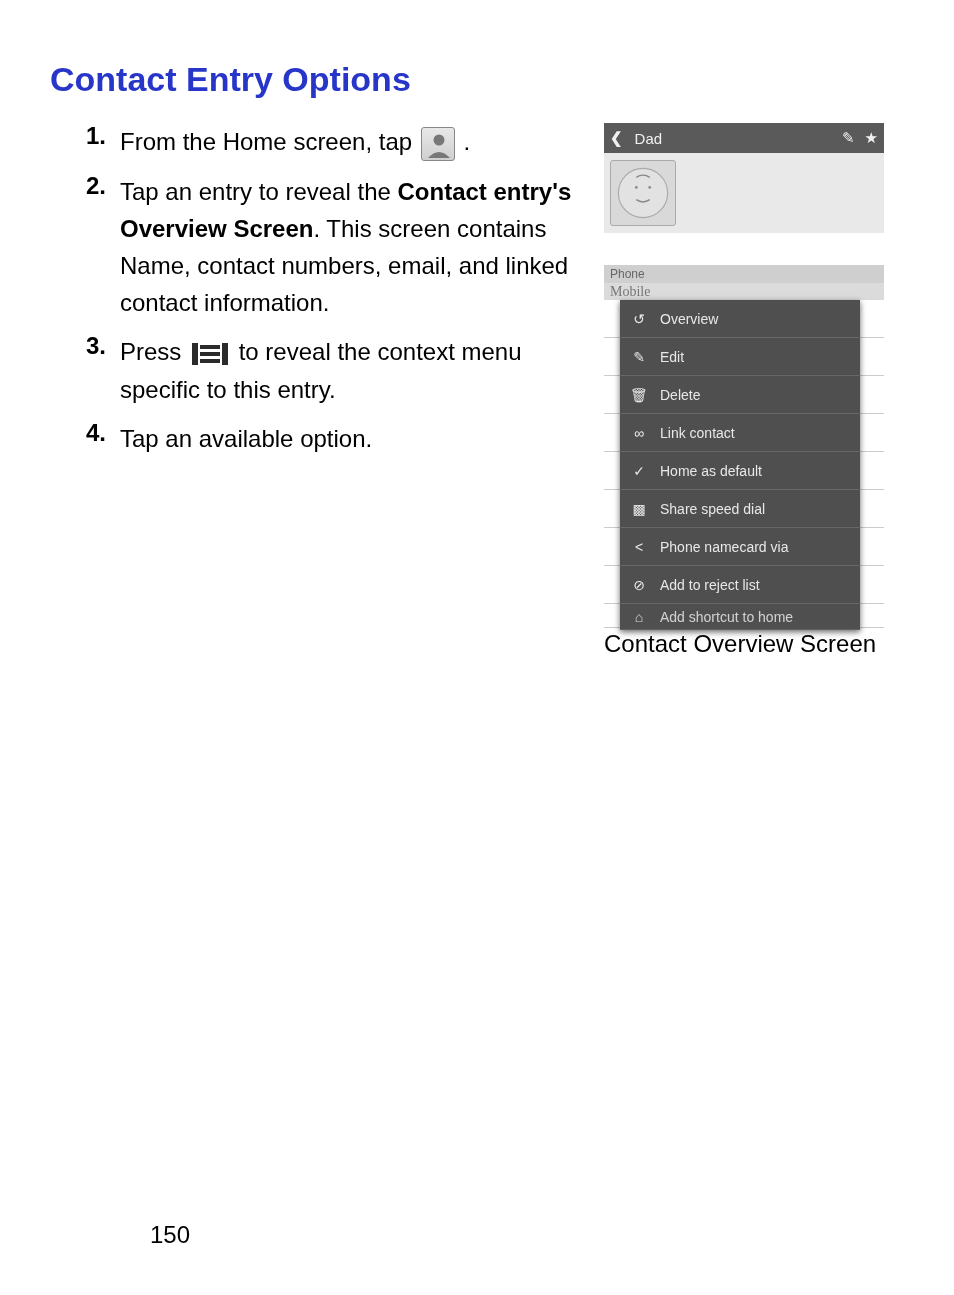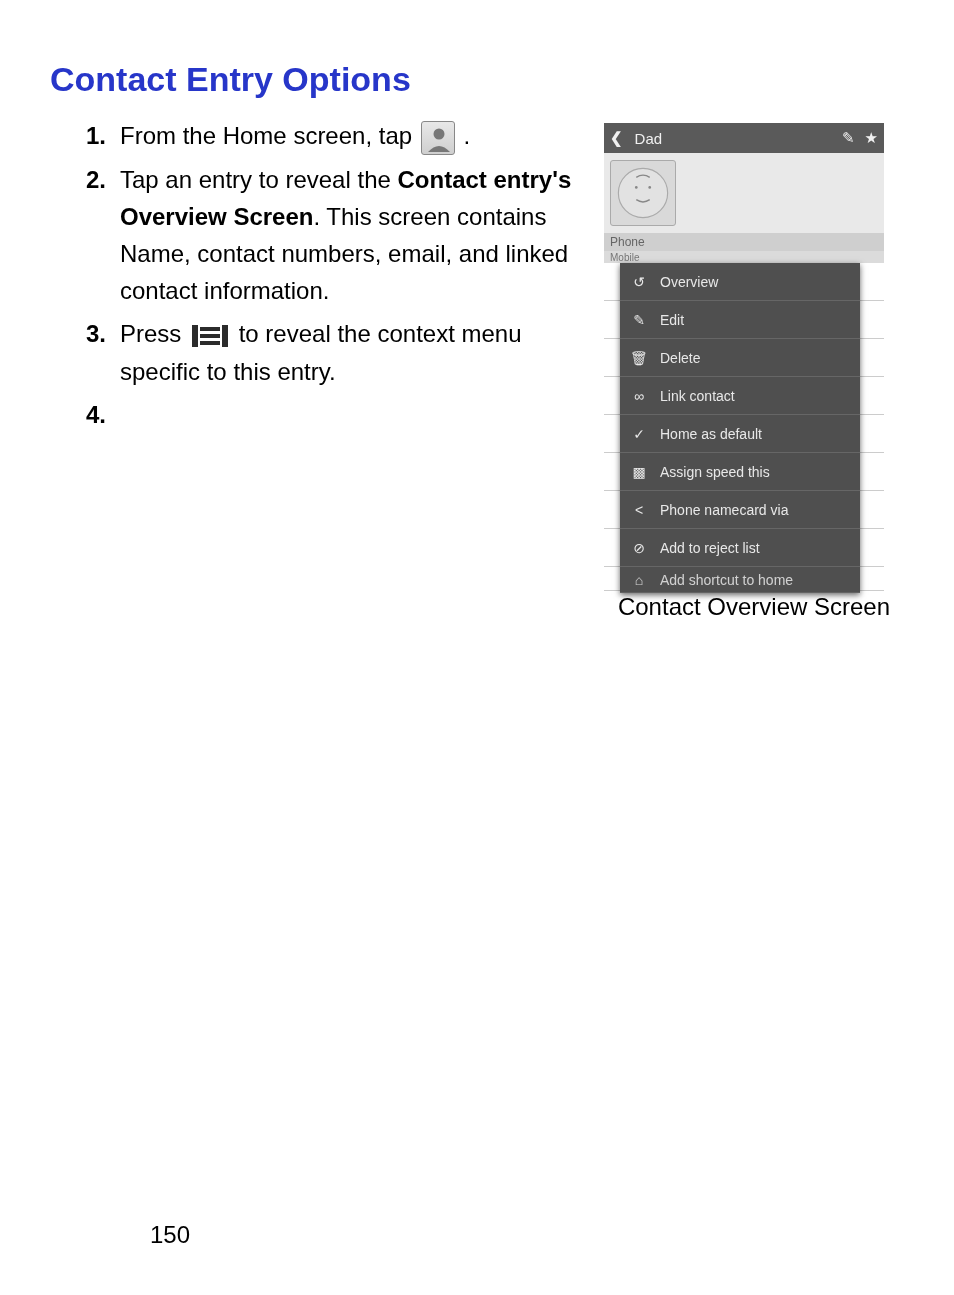--- a/index.html
+++ b/index.html
@@ -43,20 +43,21 @@
   }
   .num {
     font-weight: 700;
     width: 70px;
     text-align: right;
     padding-right: 14px;
     flex-shrink: 0;
   }
   .step-body {
     flex: 1;
+    margin-top: 6px;
   }
   .bold {
     font-weight: 700;
     font-family: Arial, Helvetica, sans-serif;
   }
   .condensed {
     font-stretch: condensed;
   }
   .inline-icon {
     display: inline-block;
@@ -115,26 +116,28 @@
     border-radius:3px;
     display:flex;
     align-items:center;
     justify-content:center;
   }
   .section-label {
     background:#cfcfcf;
     color:#666;
     font-size:12px;
     padding:2px 6px;
+    margin-top:32px;
   }
   .tiny-label {
     color:#777;
-    font-size:10px;
+    font-size:14px;
     padding: 1px 6px 0 6px;
     background:#fde047;
+    font-family:Liberation Serif, serif;
   }
   .ctx {
     position:relative;
   }
   .ctx-bg-rows .bgrow {
     height:38px;
     border-bottom:1px solid #ccc;
     background:#fff;
     color:#888;
     font-size:12px;
@@ -160,21 +163,21 @@
     font-size:14px;
   }
   .mitem:last-child { opacity:.85; }
   .micon {
     width:18px;
     margin-right:12px;
     text-align:center;
     font-size:14px;
   }
   .caption {
-    text-align:center;
+    text-align:left;
     color:#000;
     font-size:24px;
     margin-top:2px;
     padding-right:0;
   }
   .page-num {
     position:absolute;
     left: 150px;
     bottom: 46px;
     font-size:24px;
@@ -218,20 +221,23 @@
               <rect x="10" y="4" width="20" height="4" fill="#2b2b2b"></rect>
               <rect x="10" y="11" width="20" height="4" fill="#2b2b2b"></rect>
               <rect x="10" y="18" width="20" height="4" fill="#2b2b2b"></rect>
             </svg>
           </span>
           <span> to reveal the context menu specific to this entry.</span>
         </div>
       </li>
       <li>
         <div class="num">4.</div>
+        <div class="step-body">
+          <span>Tap an available option.</span>
+        </div>
       </li>
     </ol>
   </div>
 
   <div class="right">
     <div class="phone">
       <div class="titlebar">
         <span class="back">❮</span>
         <span class="name">Dad</span>
         <span class="ic">✎</span>
@@ -278,21 +284,21 @@
           <div class="mitem">
             <span class="micon">∞</span>
             <span>Link contact</span>
           </div>
           <div class="mitem">
             <span class="micon">✓</span>
             <span>Home as default</span>
           </div>
           <div class="mitem">
             <span class="micon">▩</span>
-            <span>Assign speed this</span>
+            <span>Share speed dial</span>
           </div>
           <div class="mitem">
             <span class="micon">&lt;</span>
             <span>Phone namecard via</span>
           </div>
           <div class="mitem">
             <span class="micon">⊘</span>
             <span>Add to reject list</span>
           </div>
           <div class="mitem" style="height:26px">

